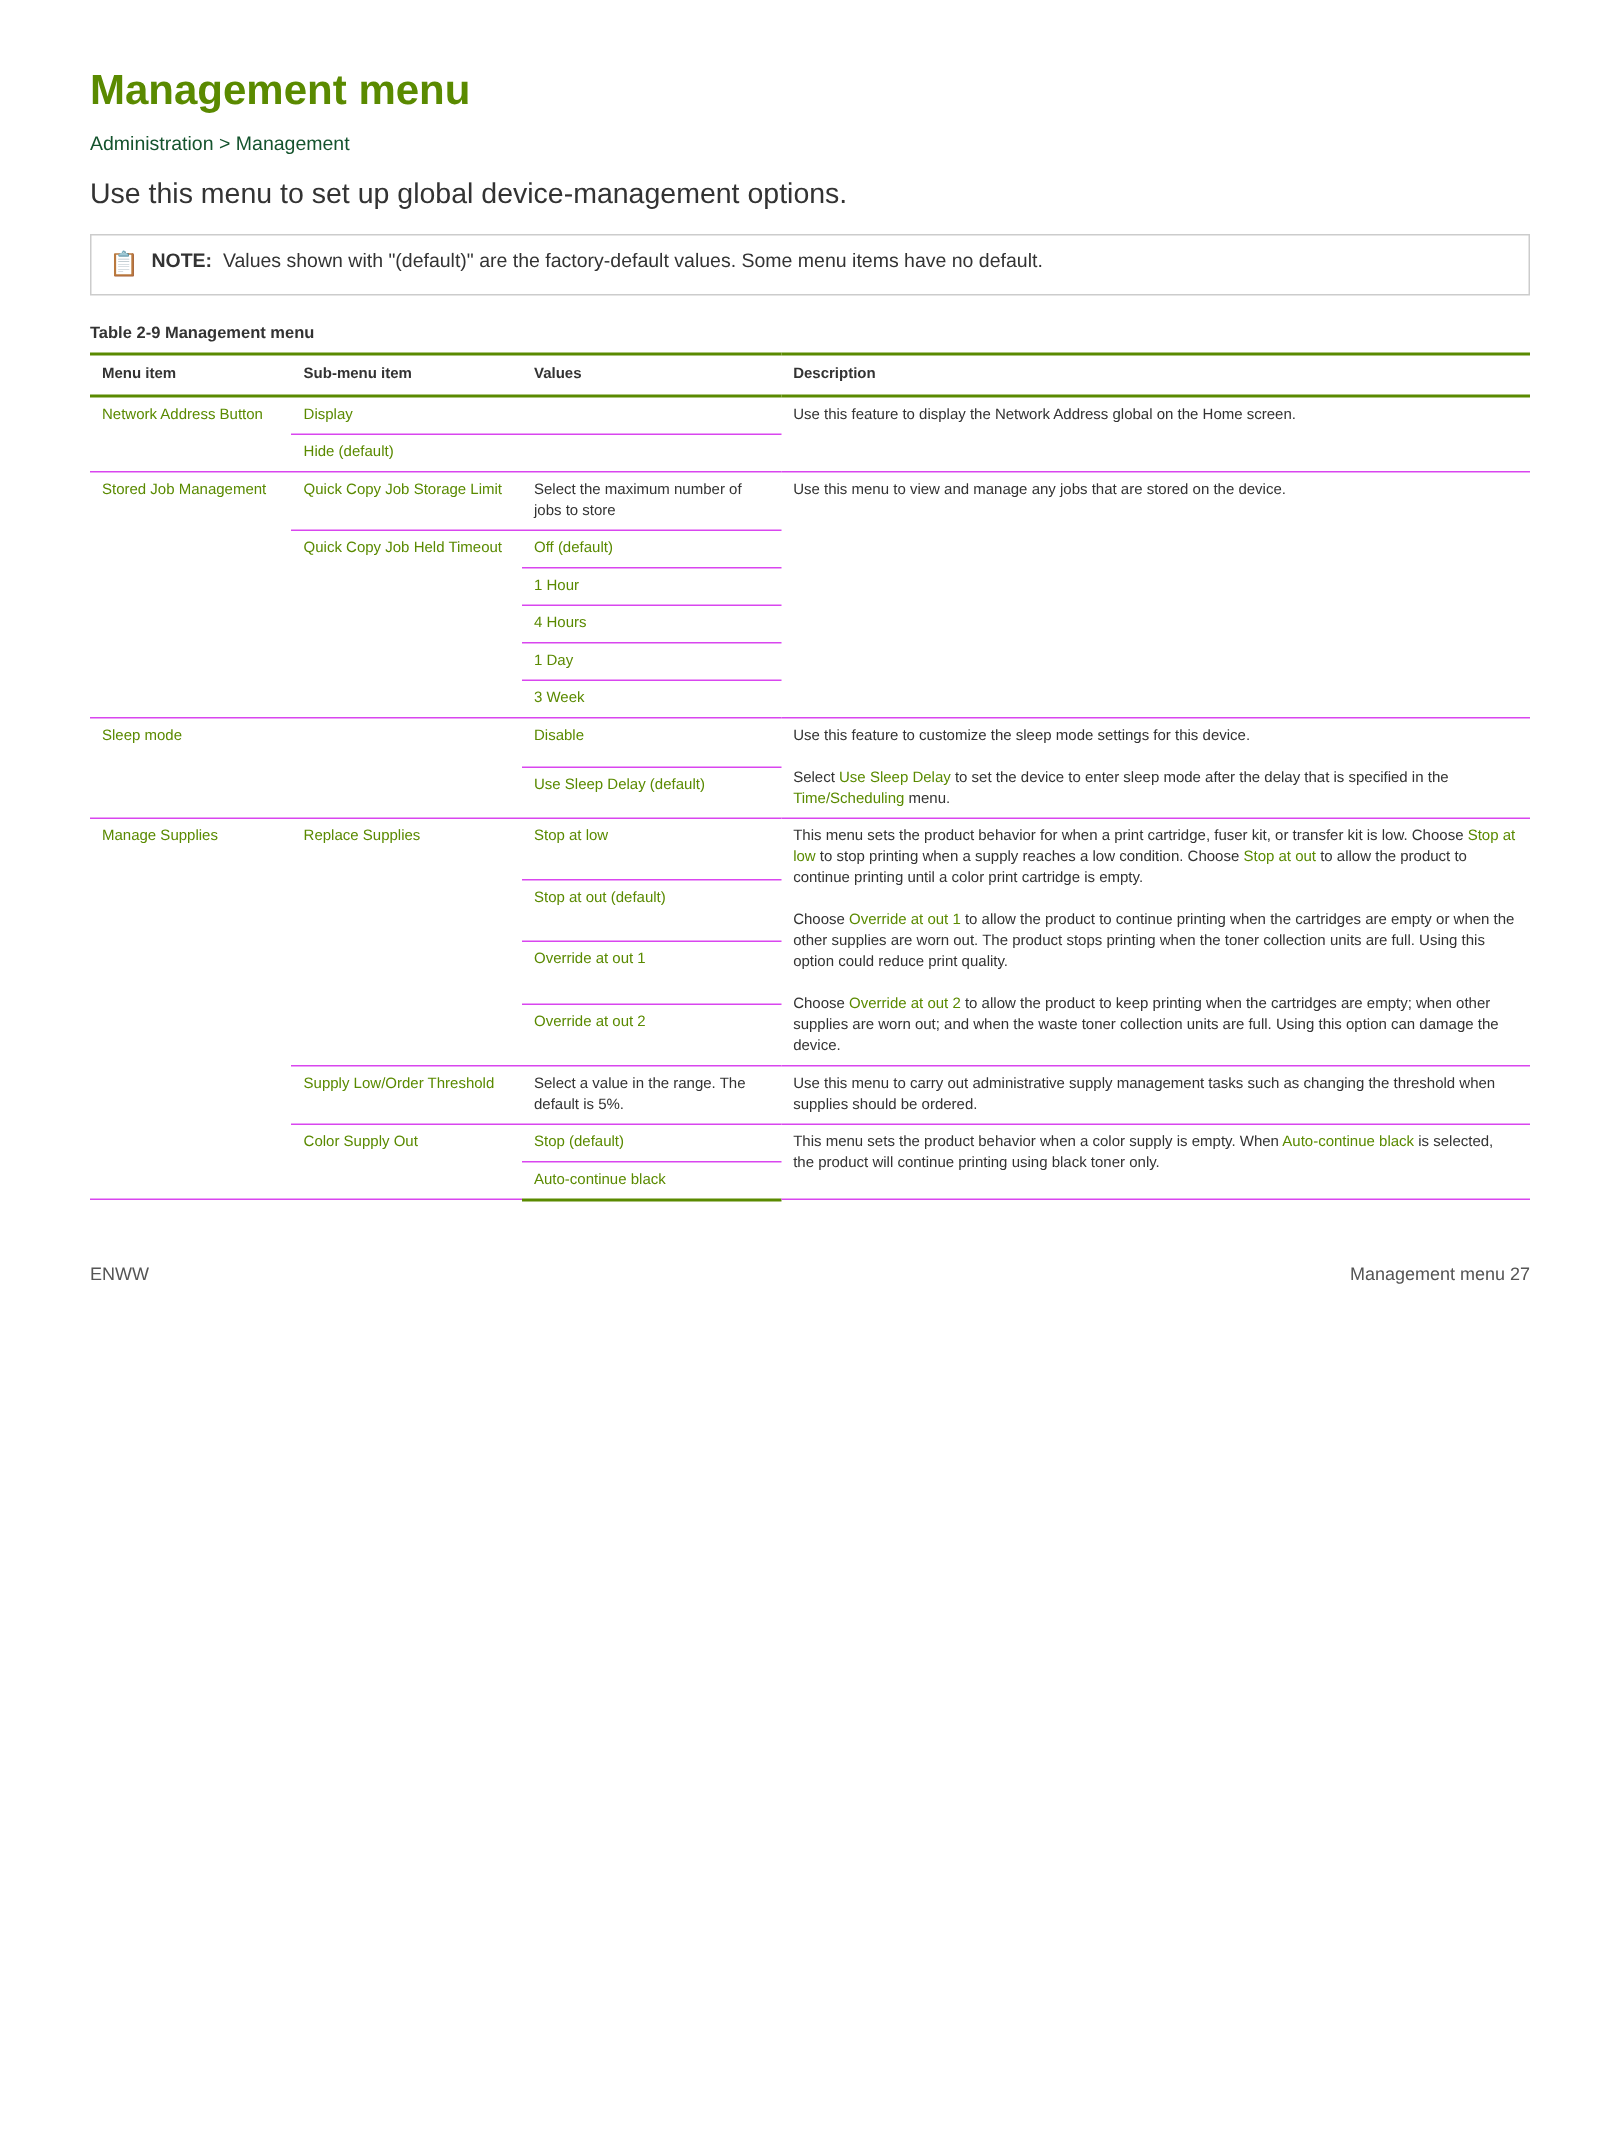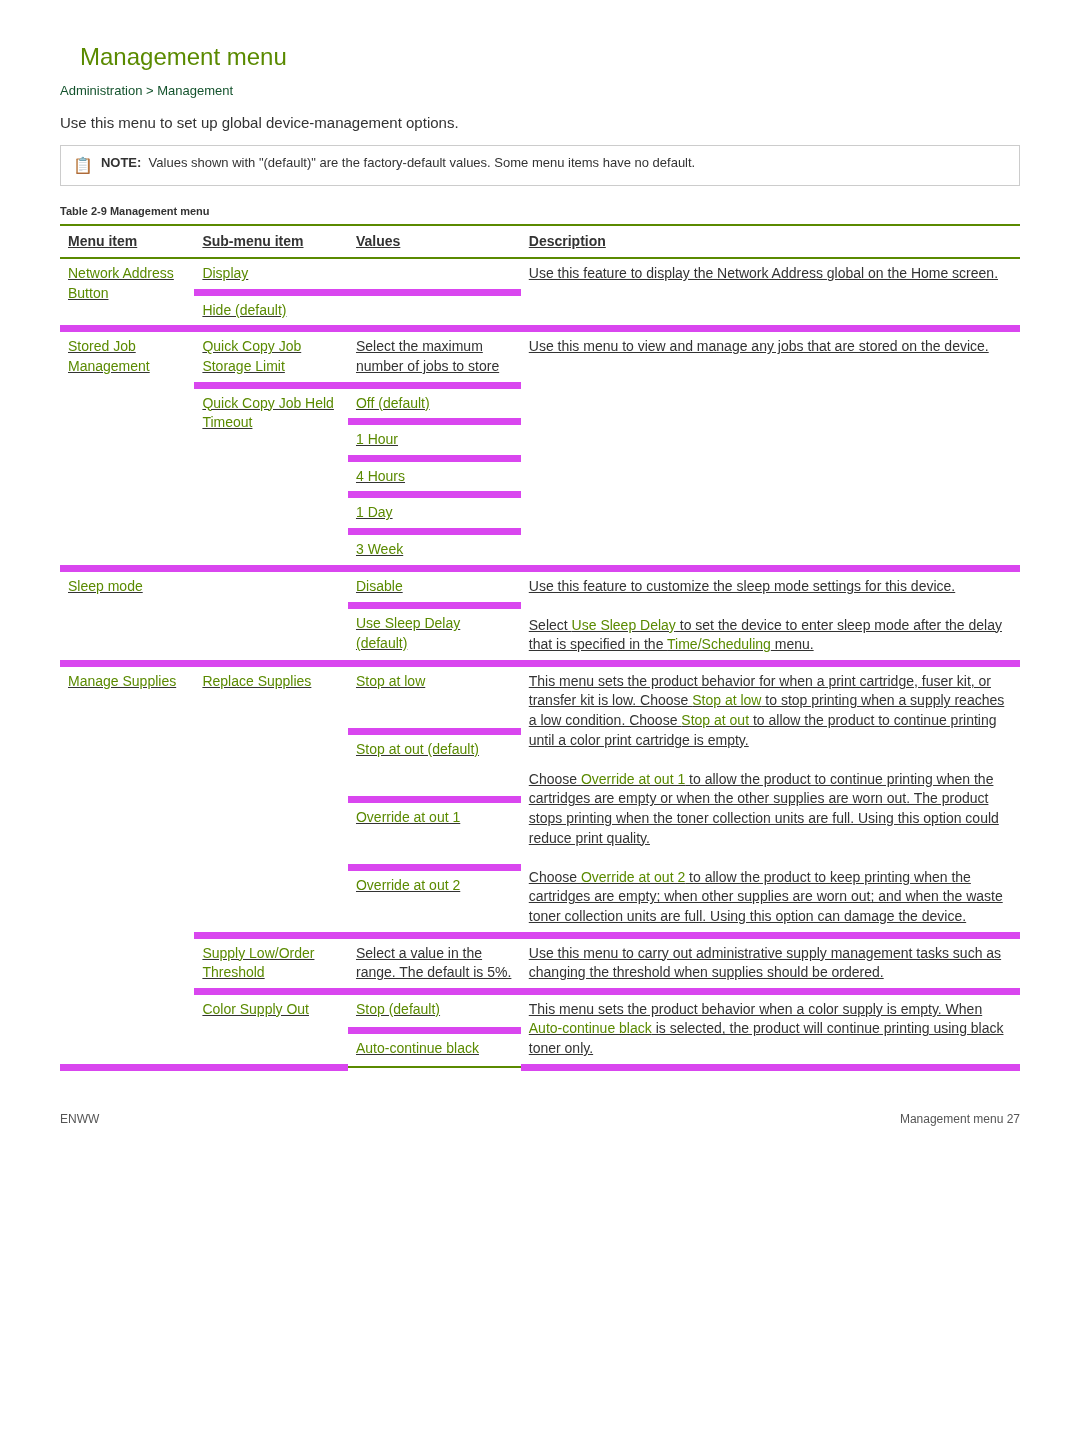--- a/index.html
+++ b/index.html
@@ -5,34 +5,33 @@
     * { margin: 0; padding: 0; box-sizing: border-box; }
     body {
       font-family: Arial, Helvetica, sans-serif;
       font-size: 13px;
       color: #333;
       background: #fff;
       padding: 40px 60px 60px 60px;
       line-height: 1.4;
     }
     h1.page-title {
-      font-size: 24px;
-      font-weight: normal;
+      font-size: 28px;
+      font-weight: bold;
       color: #5a8a00;
       margin-bottom: 8px;
-      margin-left: 20px;
     }
     .breadcrumb {
       color: #5a8a00;
       font-size: 13px;
       margin-bottom: 12px;
     }
     .breadcrumb span { color: #14532d; }
     .intro-text {
-      font-size: 15px;
+      font-size: 19px;
       margin-bottom: 12px;
       color: #333;
     }
     .note-box {
       border: 1px solid #ccc;
       padding: 8px 12px;
       margin-bottom: 18px;
       display: flex;
       align-items: flex-start;
       gap: 8px;
@@ -47,37 +46,36 @@
       font-weight: bold;
     }
     .table-caption {
       font-size: 11px;
       font-weight: bold;
       margin-bottom: 4px;
     }
     table {
       width: 100%;
       border-collapse: collapse;
-      font-size: 14px;
-      text-decoration: underline;
+      font-size: 10px;
     }
     table thead tr {
       border-top: 2px solid #5a8a00;
       border-bottom: 2px solid #5a8a00;
     }
     table thead th {
       padding: 6px 8px;
       text-align: left;
       font-weight: bold;
       color: #333;
     }
     table tbody td {
       padding: 5px 8px;
       vertical-align: top;
-      border-bottom: 7px solid #d946ef;
+      border-bottom: 1px solid #d946ef;
     }
     table tbody tr:last-child td {
       border-bottom: 2px solid #5a8a00;
     }
     .col-menu { width: 14%; }
     .col-sub { width: 16%; margin-top: 44px; }
     .col-values { width: 18%; }
     .col-desc { width: 52%; }
     .green { color: #5a8a00; }
     .footer-bar {

